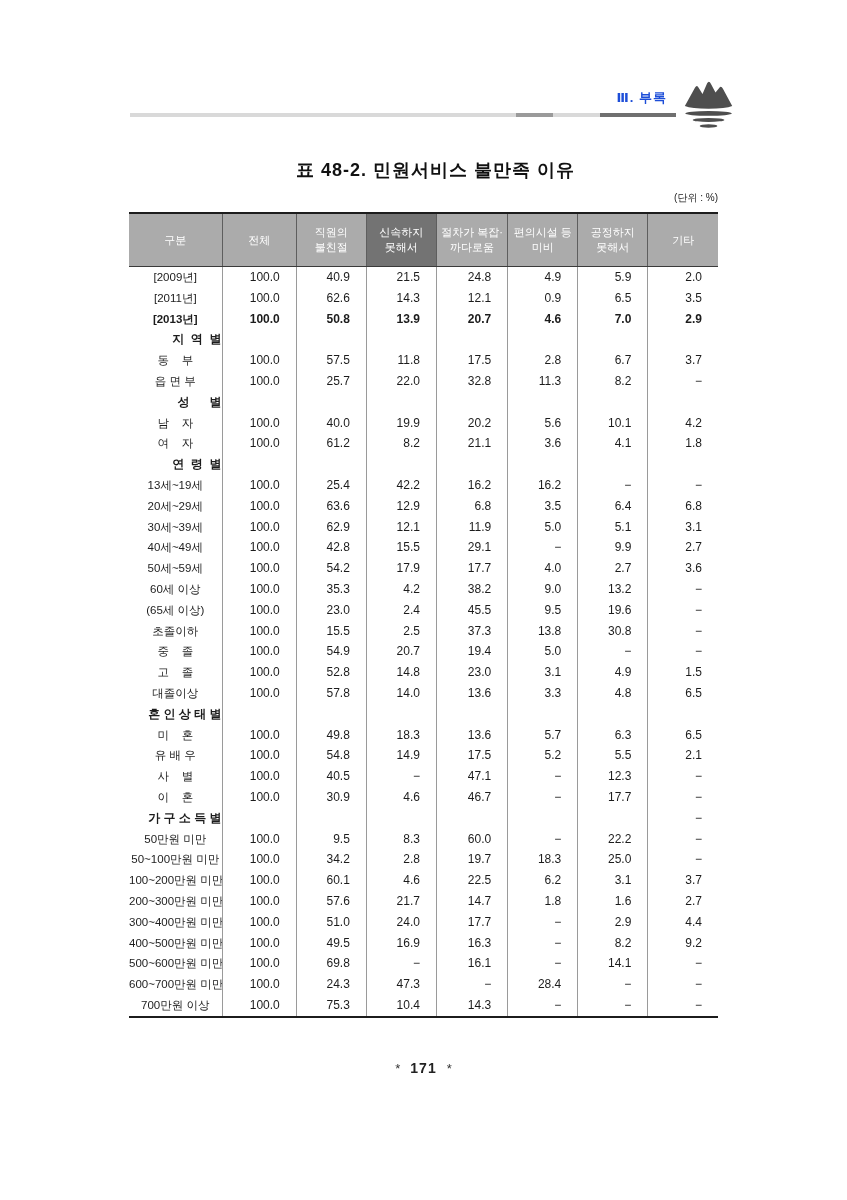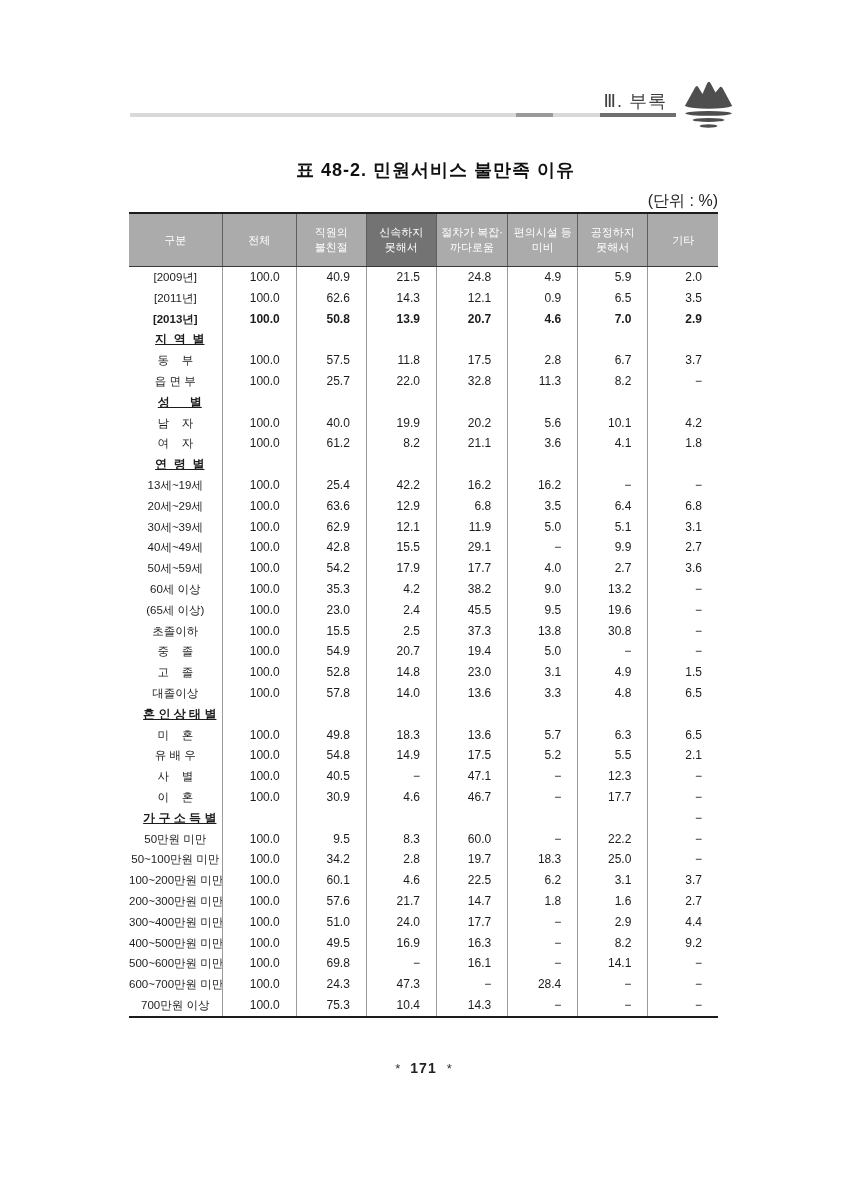--- a/index.html
+++ b/index.html
@@ -6,40 +6,40 @@
   body{
     width:847px;height:1200px;background:#ffffff;position:relative;
     font-family:"Liberation Sans","DejaVu Sans",sans-serif;color:#1a1a1a;
     overflow:hidden;
   }
   .page{position:absolute;inset:0;}
 
   
   .top-label{
     position:absolute;top:89px;right:180px;
-    font-size:18px;font-weight:400;color:#404040;letter-spacing:1px;
+    font-size:13px;font-weight:700;color:#1d4ed8;letter-spacing:1px;
   }
   .logo{position:absolute;top:80px;right:110px;width:56px;height:52px;}
   .rule{
     position:absolute;left:130px;top:113px;width:546px;height:4px;
     display:flex;align-items:stretch;
   }
   .rule span{display:block;height:4px;}
   .seg-light1{width:386px;}
   .seg-med{width:37px;}
   .seg-light2{width:47px;}
   .seg-dark{width:76px;}
 
   
   .doc-title{
     position:absolute;top:158px;left:12px;width:100%;text-align:center;
     font-size:18px;font-weight:bold;letter-spacing:1px;color:#111;
   }
   .unit-note{
-    position:absolute;top:191px;right:129px;font-size:16px;color:#222;
+    position:absolute;top:191px;right:129px;font-size:10px;color:#222;
   }
 
   
   table.stats{
     position:absolute;left:129px;top:212px;width:589px;
     border-collapse:collapse;table-layout:fixed;
     border-top:2px solid #1c1c1c;border-bottom:2px solid #1c1c1c;
   }
   thead th{
     color:#fff;font-weight:normal;font-size:11px;line-height:1.35;
@@ -47,21 +47,21 @@
     border-bottom:1.5px solid #3a3a3a;white-space:pre-line;
   }
   thead th + th{border-left:1px solid #5e5e5e;}
   tbody td{
     height:20.8px;line-height:20.8px;padding:0;font-size:12px;color:#1c1c1c;
     vertical-align:middle;white-space:pre;
   }
   tbody td + td{border-left:1px solid #9a9a9a;}
   tbody td.label{text-align:center;overflow:hidden;font-size:11.5px;}
   tbody td.val{text-align:right;padding-right:16px;}
-  tr.section td.label{text-align:center;padding-left:9px;font-weight:bold;font-size:12px;text-decoration:underline;}
+  tr.section td.label{text-align:right;padding-left:9px;font-weight:bold;font-size:12px;}
   tr.bold td{font-weight:bold;}
 
   
   .footer{
     position:absolute;top:1060px;left:0;width:100%;text-align:center;
     font-size:14px;color:#222;
   }
   .footer .orn{font-size:13px;margin:0 10px;color:#333;}
   .footer .pg{font-weight:bold;letter-spacing:1px;}
 </style>

